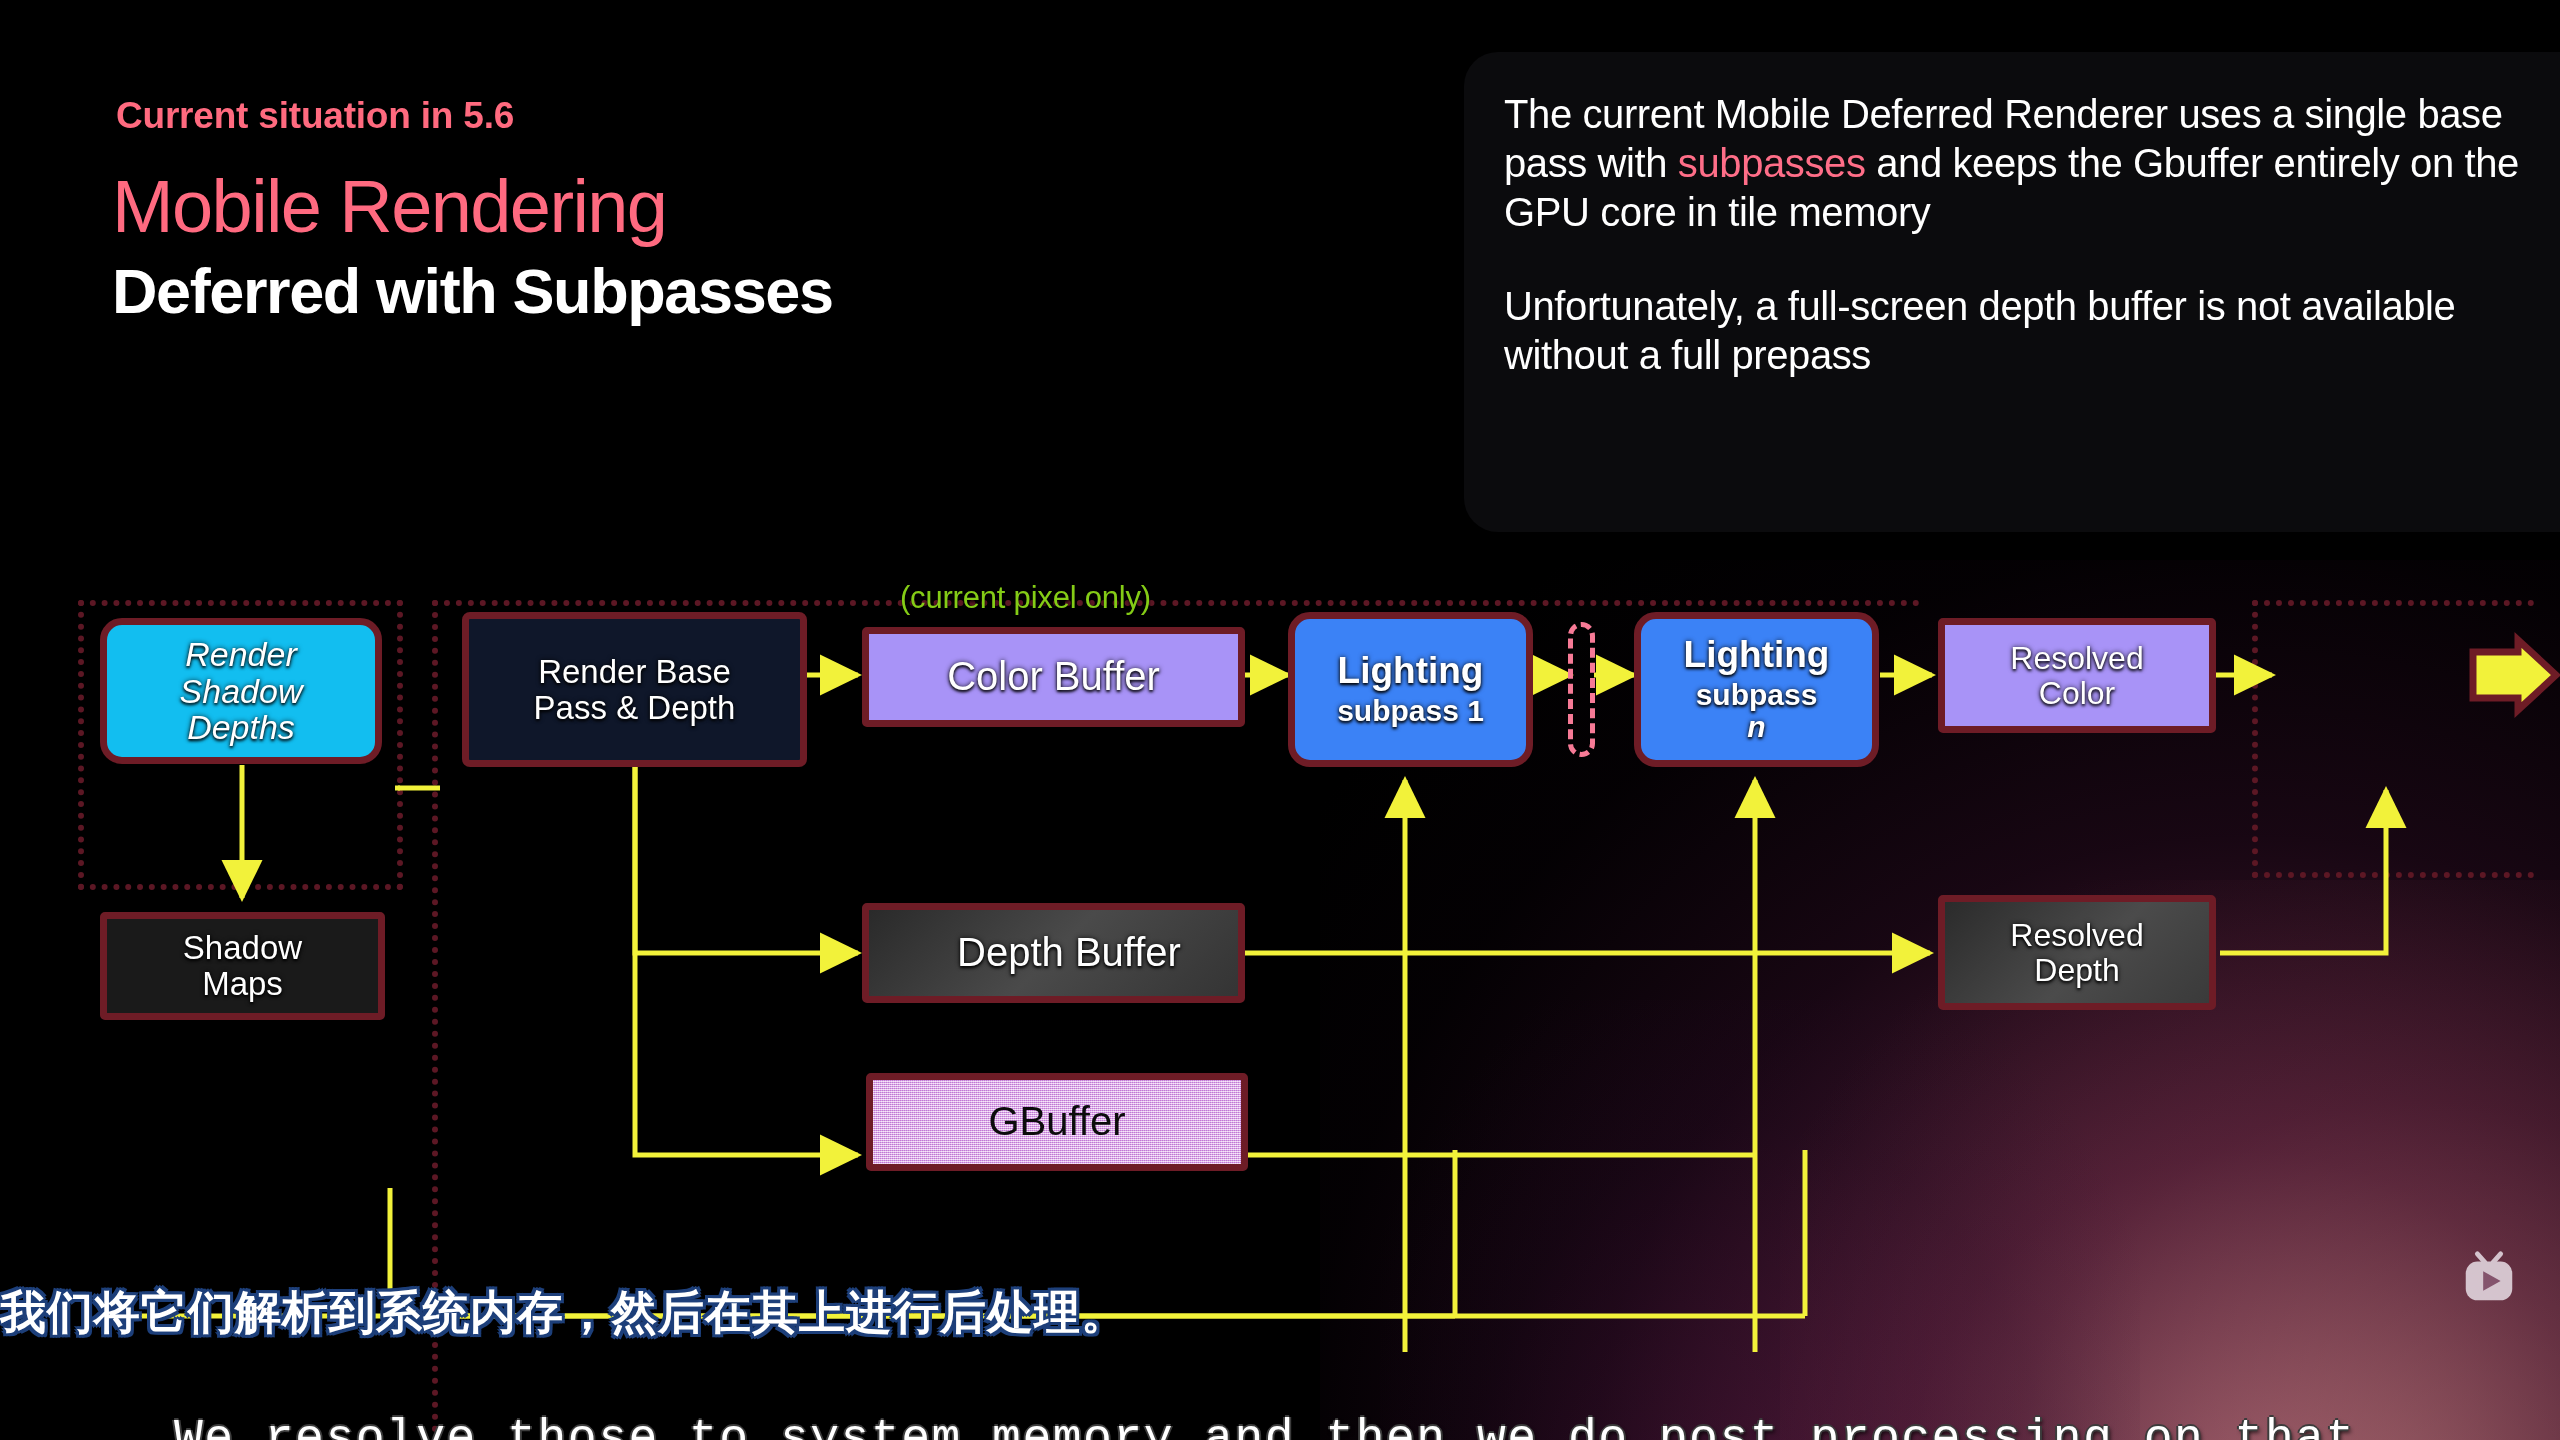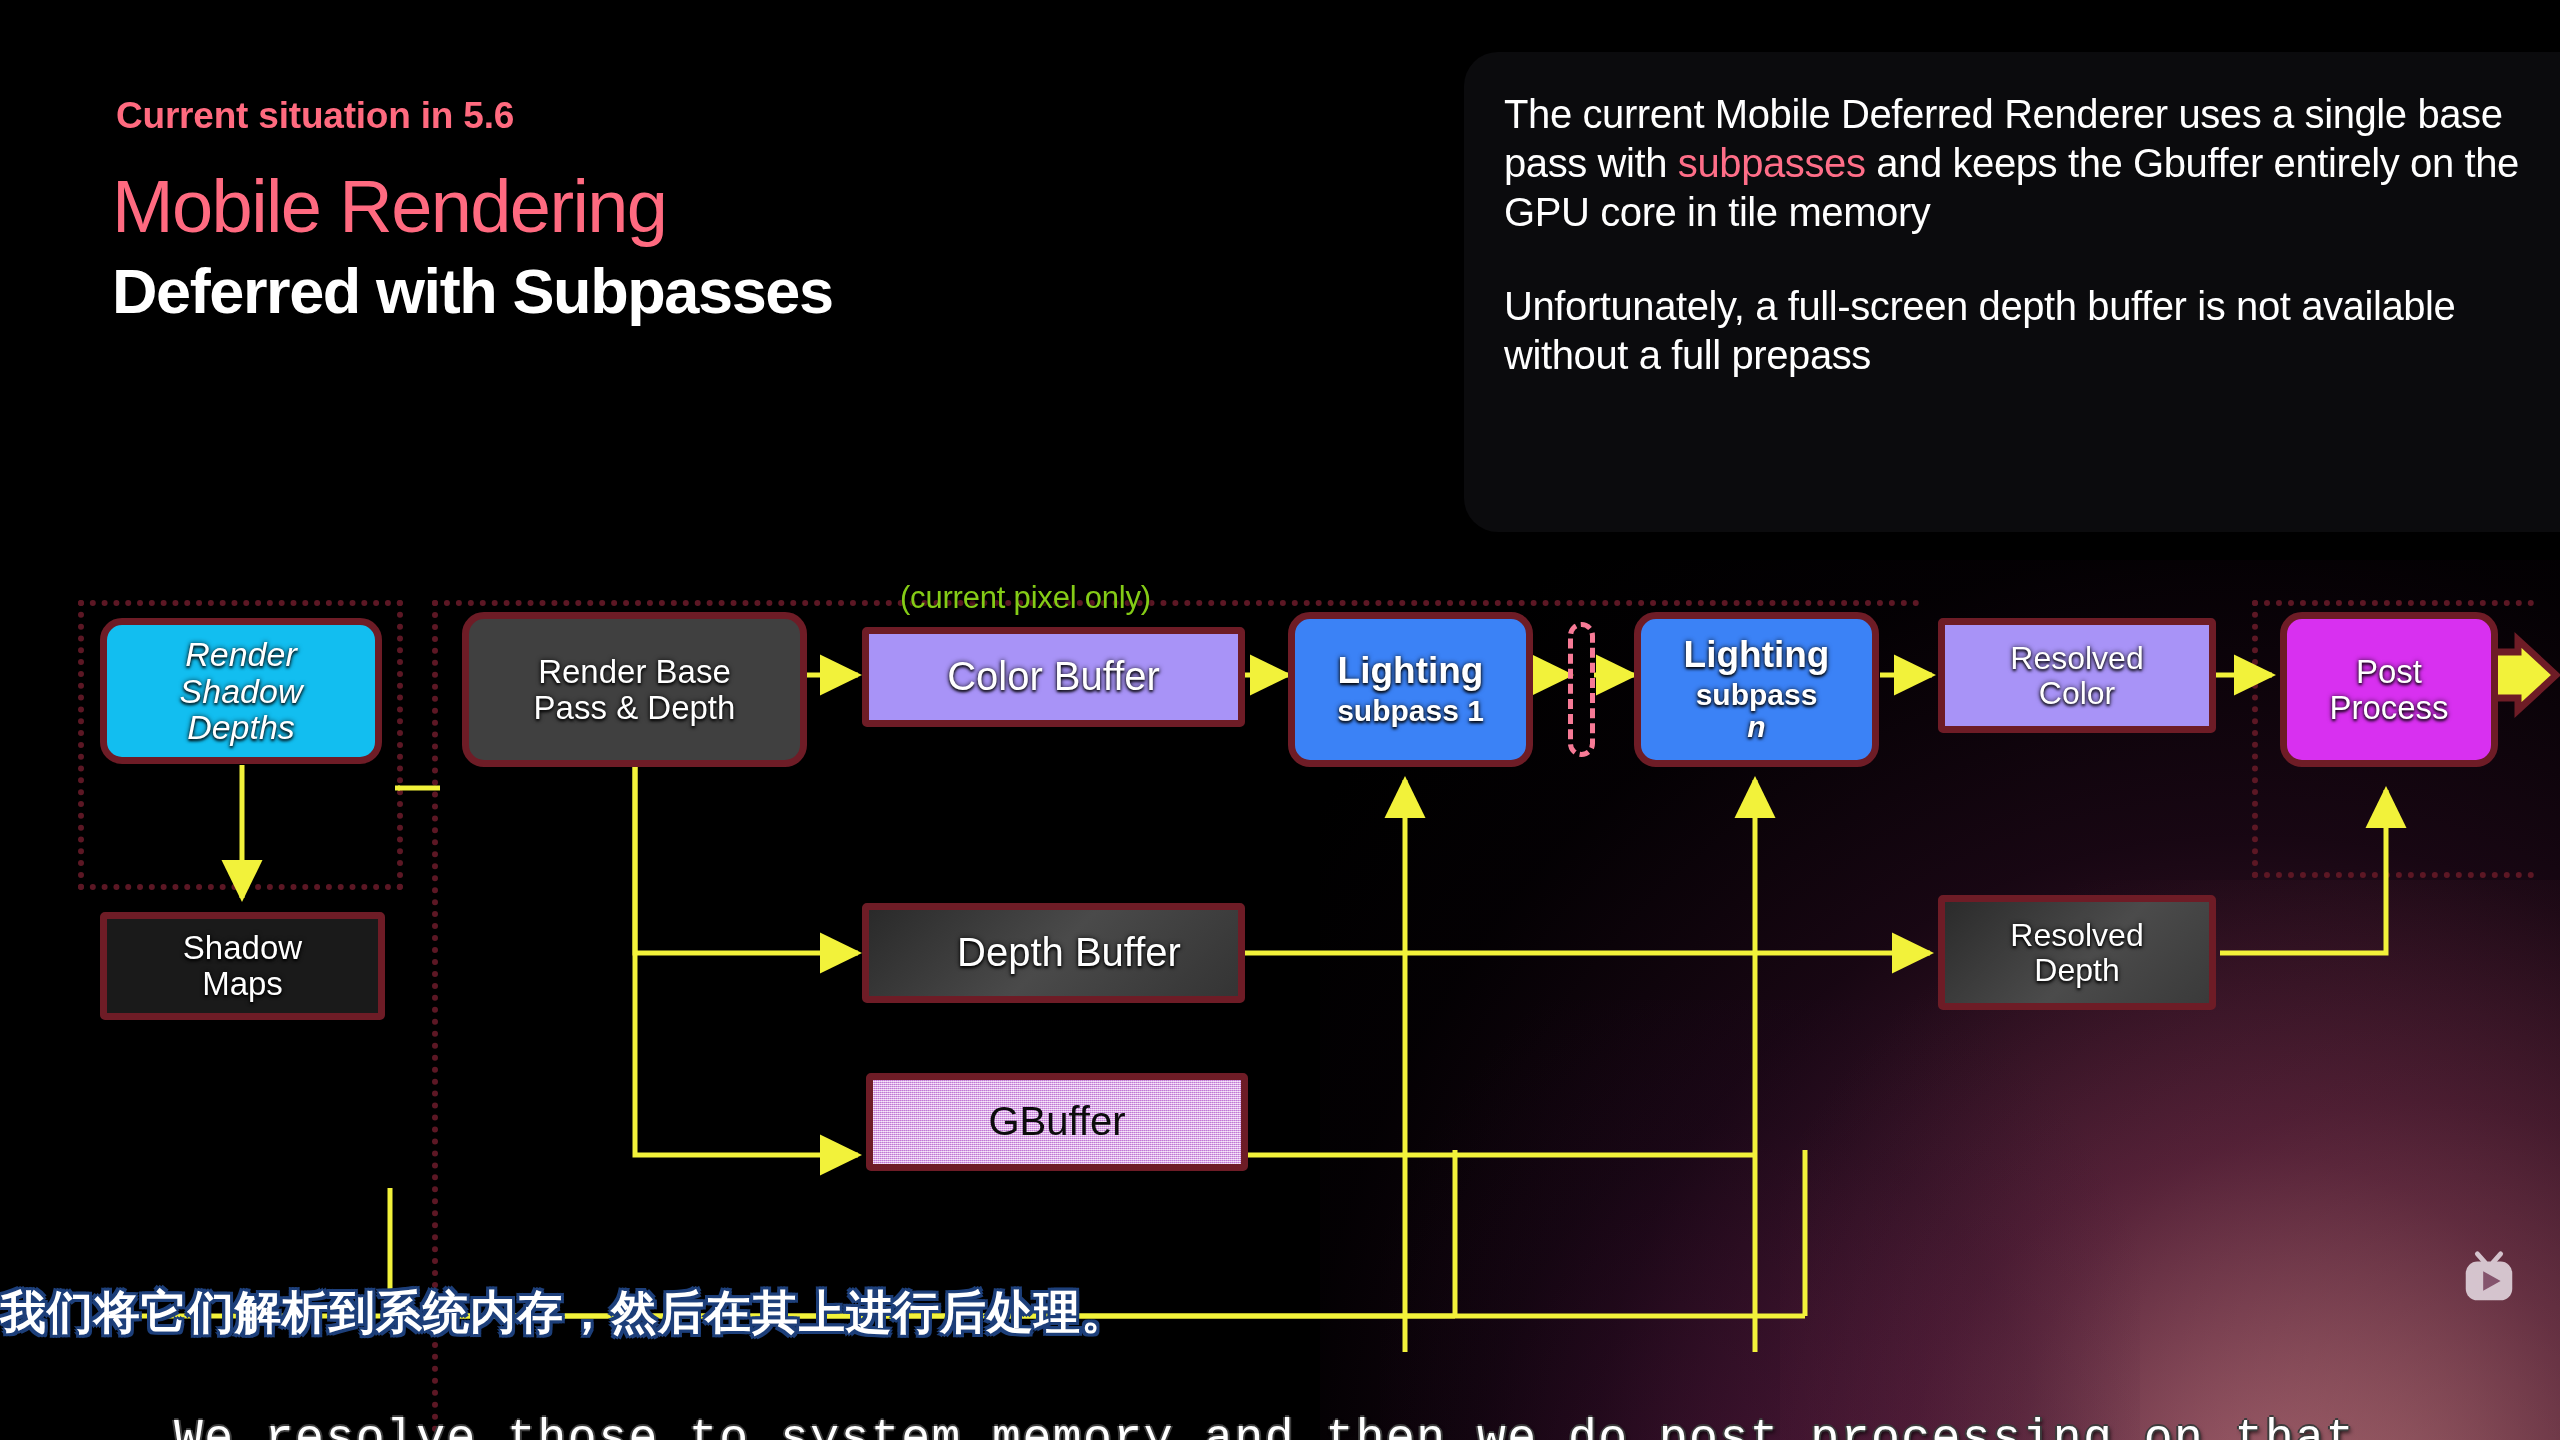--- a/index.html
+++ b/index.html
@@ -39,21 +39,21 @@
   .node{position:absolute;box-sizing:border-box;display:flex;flex-direction:column;
     align-items:center;justify-content:center;text-align:center;color:#fff;
     border:7px solid #6e1c26;line-height:1.08;}
   .node span{display:block;}
   .rounded{border-radius:22px;}
   .sq{border-radius:5px;}
 
   .txt-sh{text-shadow:0 2px 3px rgba(0,0,0,0.95),0 0 5px rgba(0,0,0,0.8);}
 
   .n-shadowdepths{background:#12BEF0;font-style:italic;}
-  .n-pass{background:#404040;}
+  .n-pass{background:#0f172a;border-radius:8px;}
   .n-light{background:#3b82f6;font-weight:bold;}
   .n-colorbuf{background:#A893F7;}
   .n-resolvedcolor{background:#A893F7;}
   .n-depthbuf{background:linear-gradient(135deg,#2a2a2a 0%,#4a4a4a 50%,#343434 100%);}
   .n-resolveddepth{background:linear-gradient(135deg,#2b2b2b 0%,#4b4b4b 55%,#3a3a3a 100%);}
   .n-shadowmaps{background:#1a1a1a;}
   .n-post{background:#D830F0;}
   .n-gbuffer{color:#0c0c0c;text-shadow:none;
     background-color:#E2A6EE;
     background-image:
@@ -213,24 +213,20 @@
     <div class="node sq n-resolvedcolor txt-sh" style="left:1938px;top:28px;width:278px;height:115px;font-size:32px;">
       <span>Resolved</span>
       <span>Color</span>
     </div>
 
     <div class="node sq n-resolveddepth txt-sh" style="left:1938px;top:305px;width:278px;height:115px;font-size:32px;">
       <span>Resolved</span>
       <span>Depth</span>
     </div>
 
-    <div class="node rounded n-post txt-sh" style="left:2280px;top:22px;width:218px;height:155px;font-size:33px;">
-      <span>Post</span>
-      <span>Process</span>
-    </div>
 
     <svg class="wires" viewBox="0 0 2560 760" preserveAspectRatio="none">
       <g stroke="#F2F23A" stroke-width="5" fill="none">
         <path d="M388,376 L1755,376" transform="translate(0,-198) scale(1,1)" opacity="0"></path>
       </g>
     </svg>
   </div>
 
   <svg style="position:absolute;left:0;top:1140px;width:2560px;height:190px;" viewBox="0 0 2560 190" preserveAspectRatio="none">
     <g stroke="#F2F23A" stroke-width="5" fill="none">

